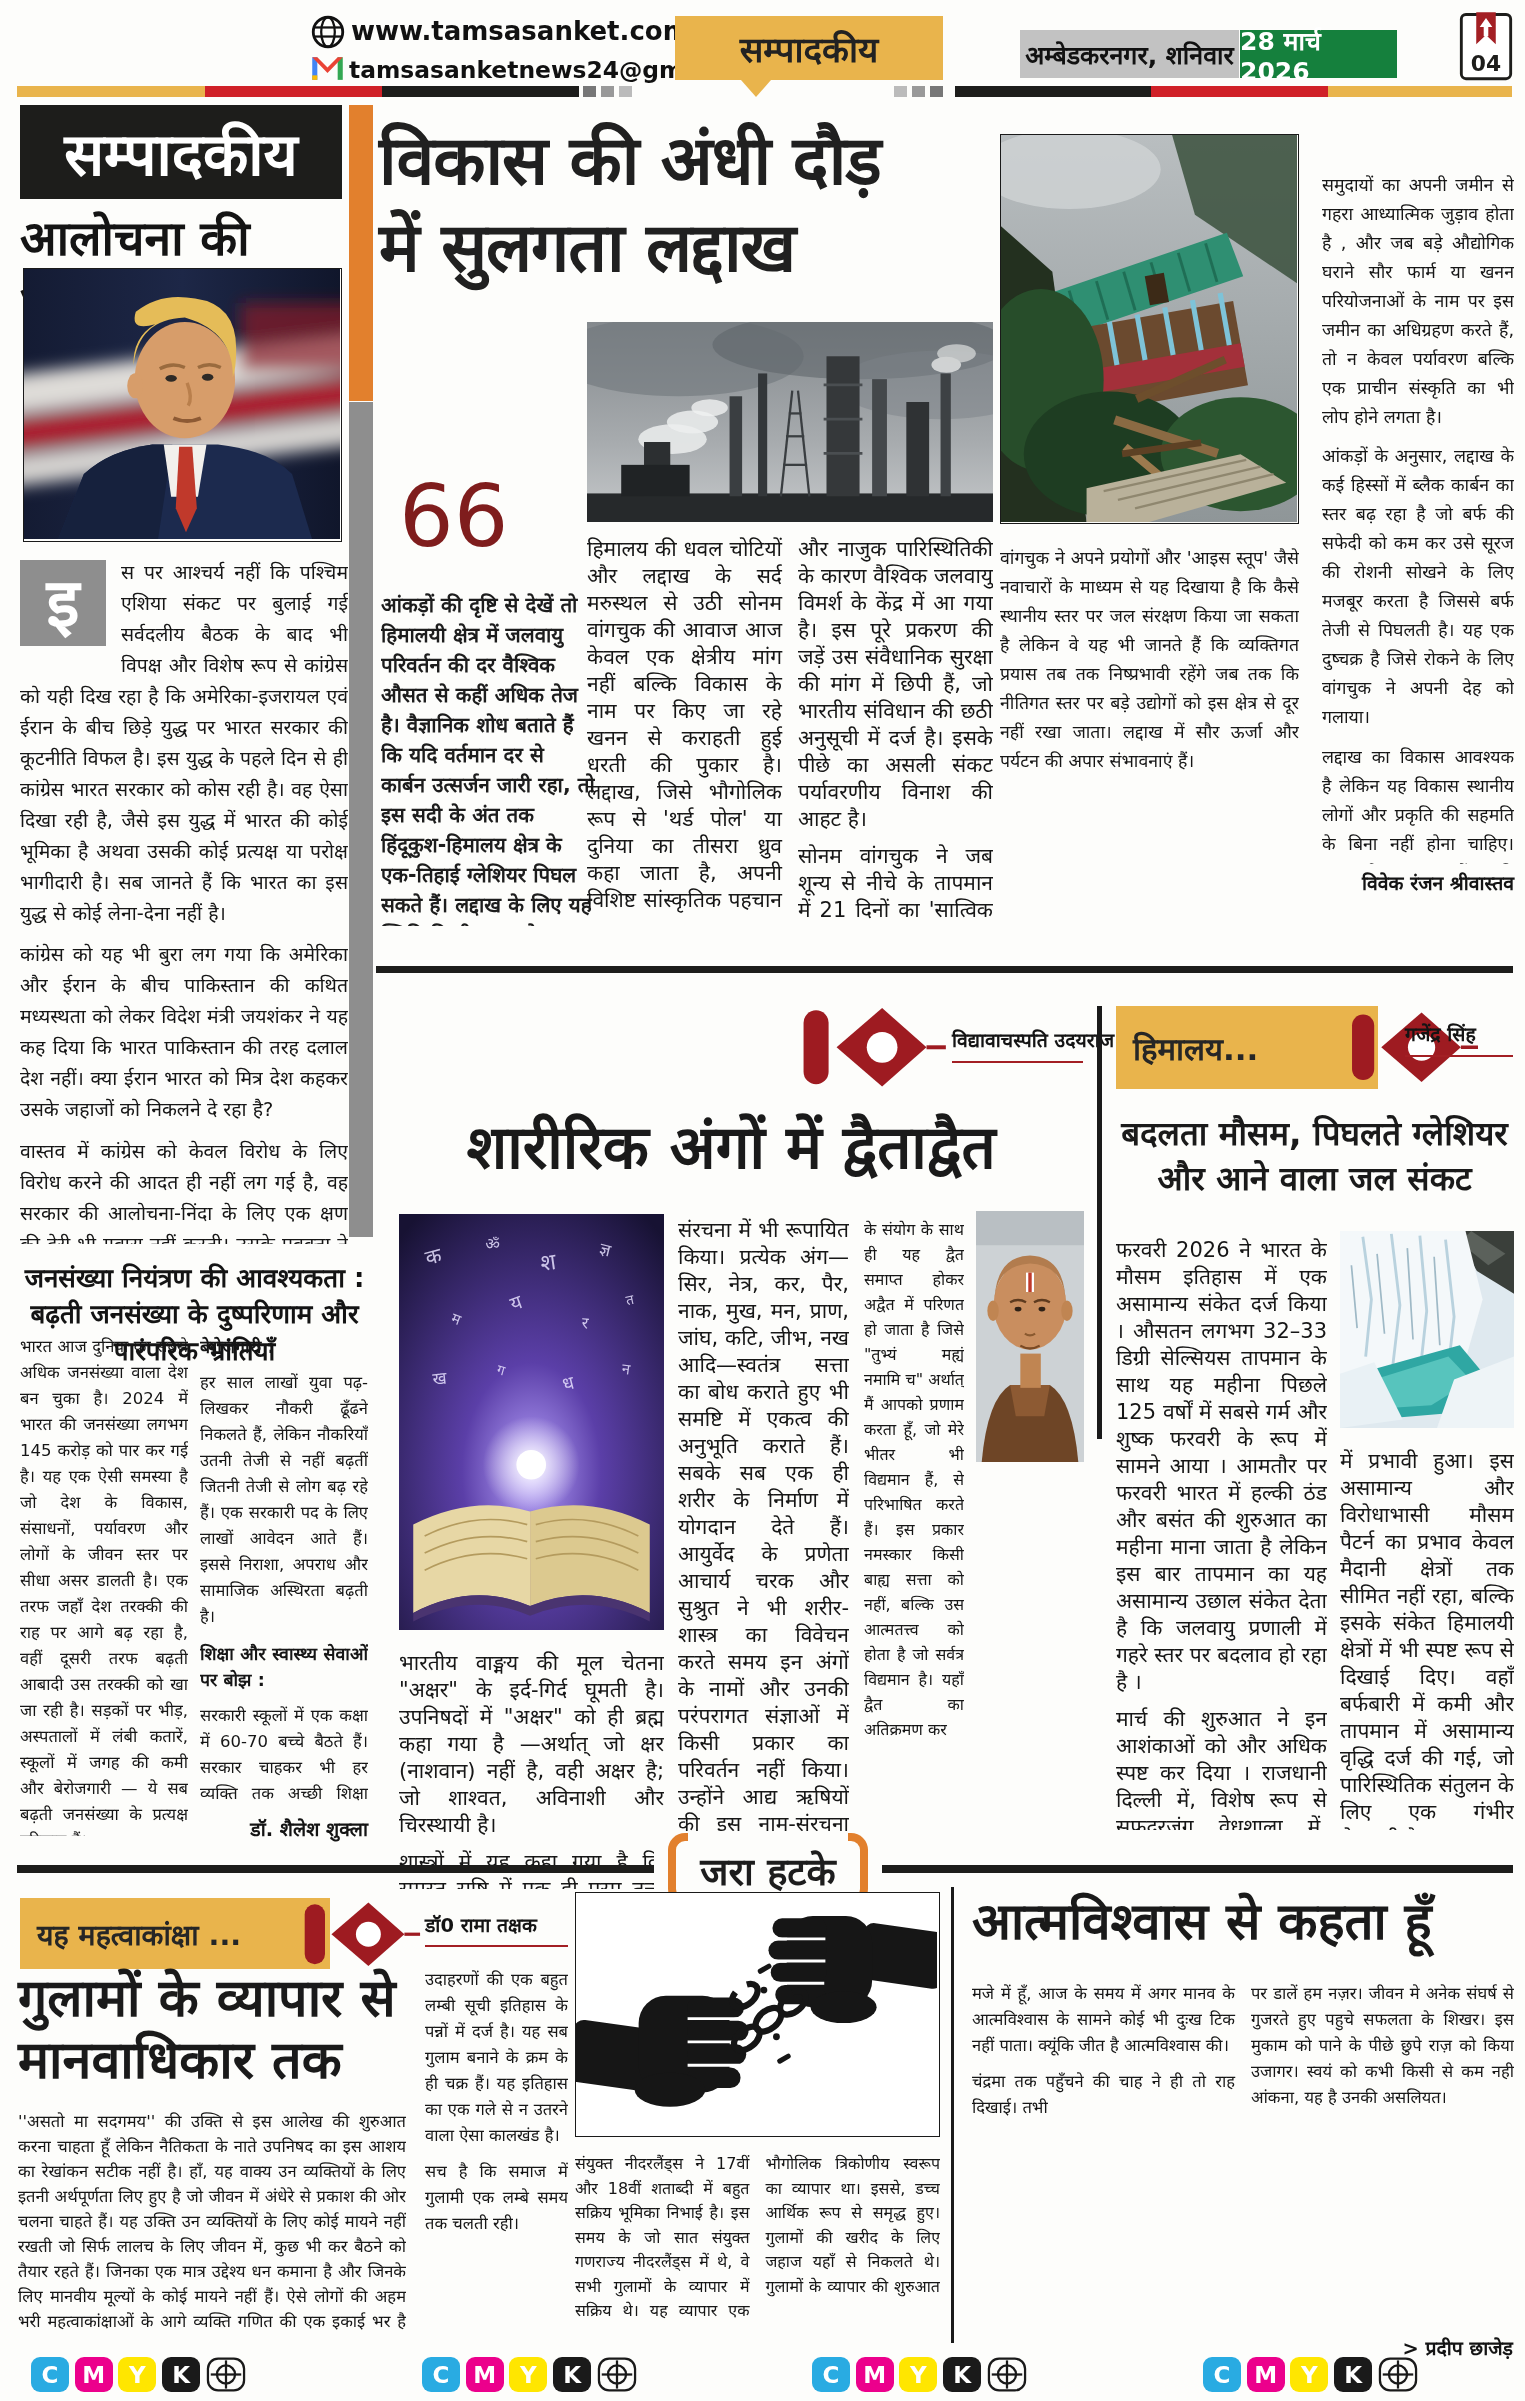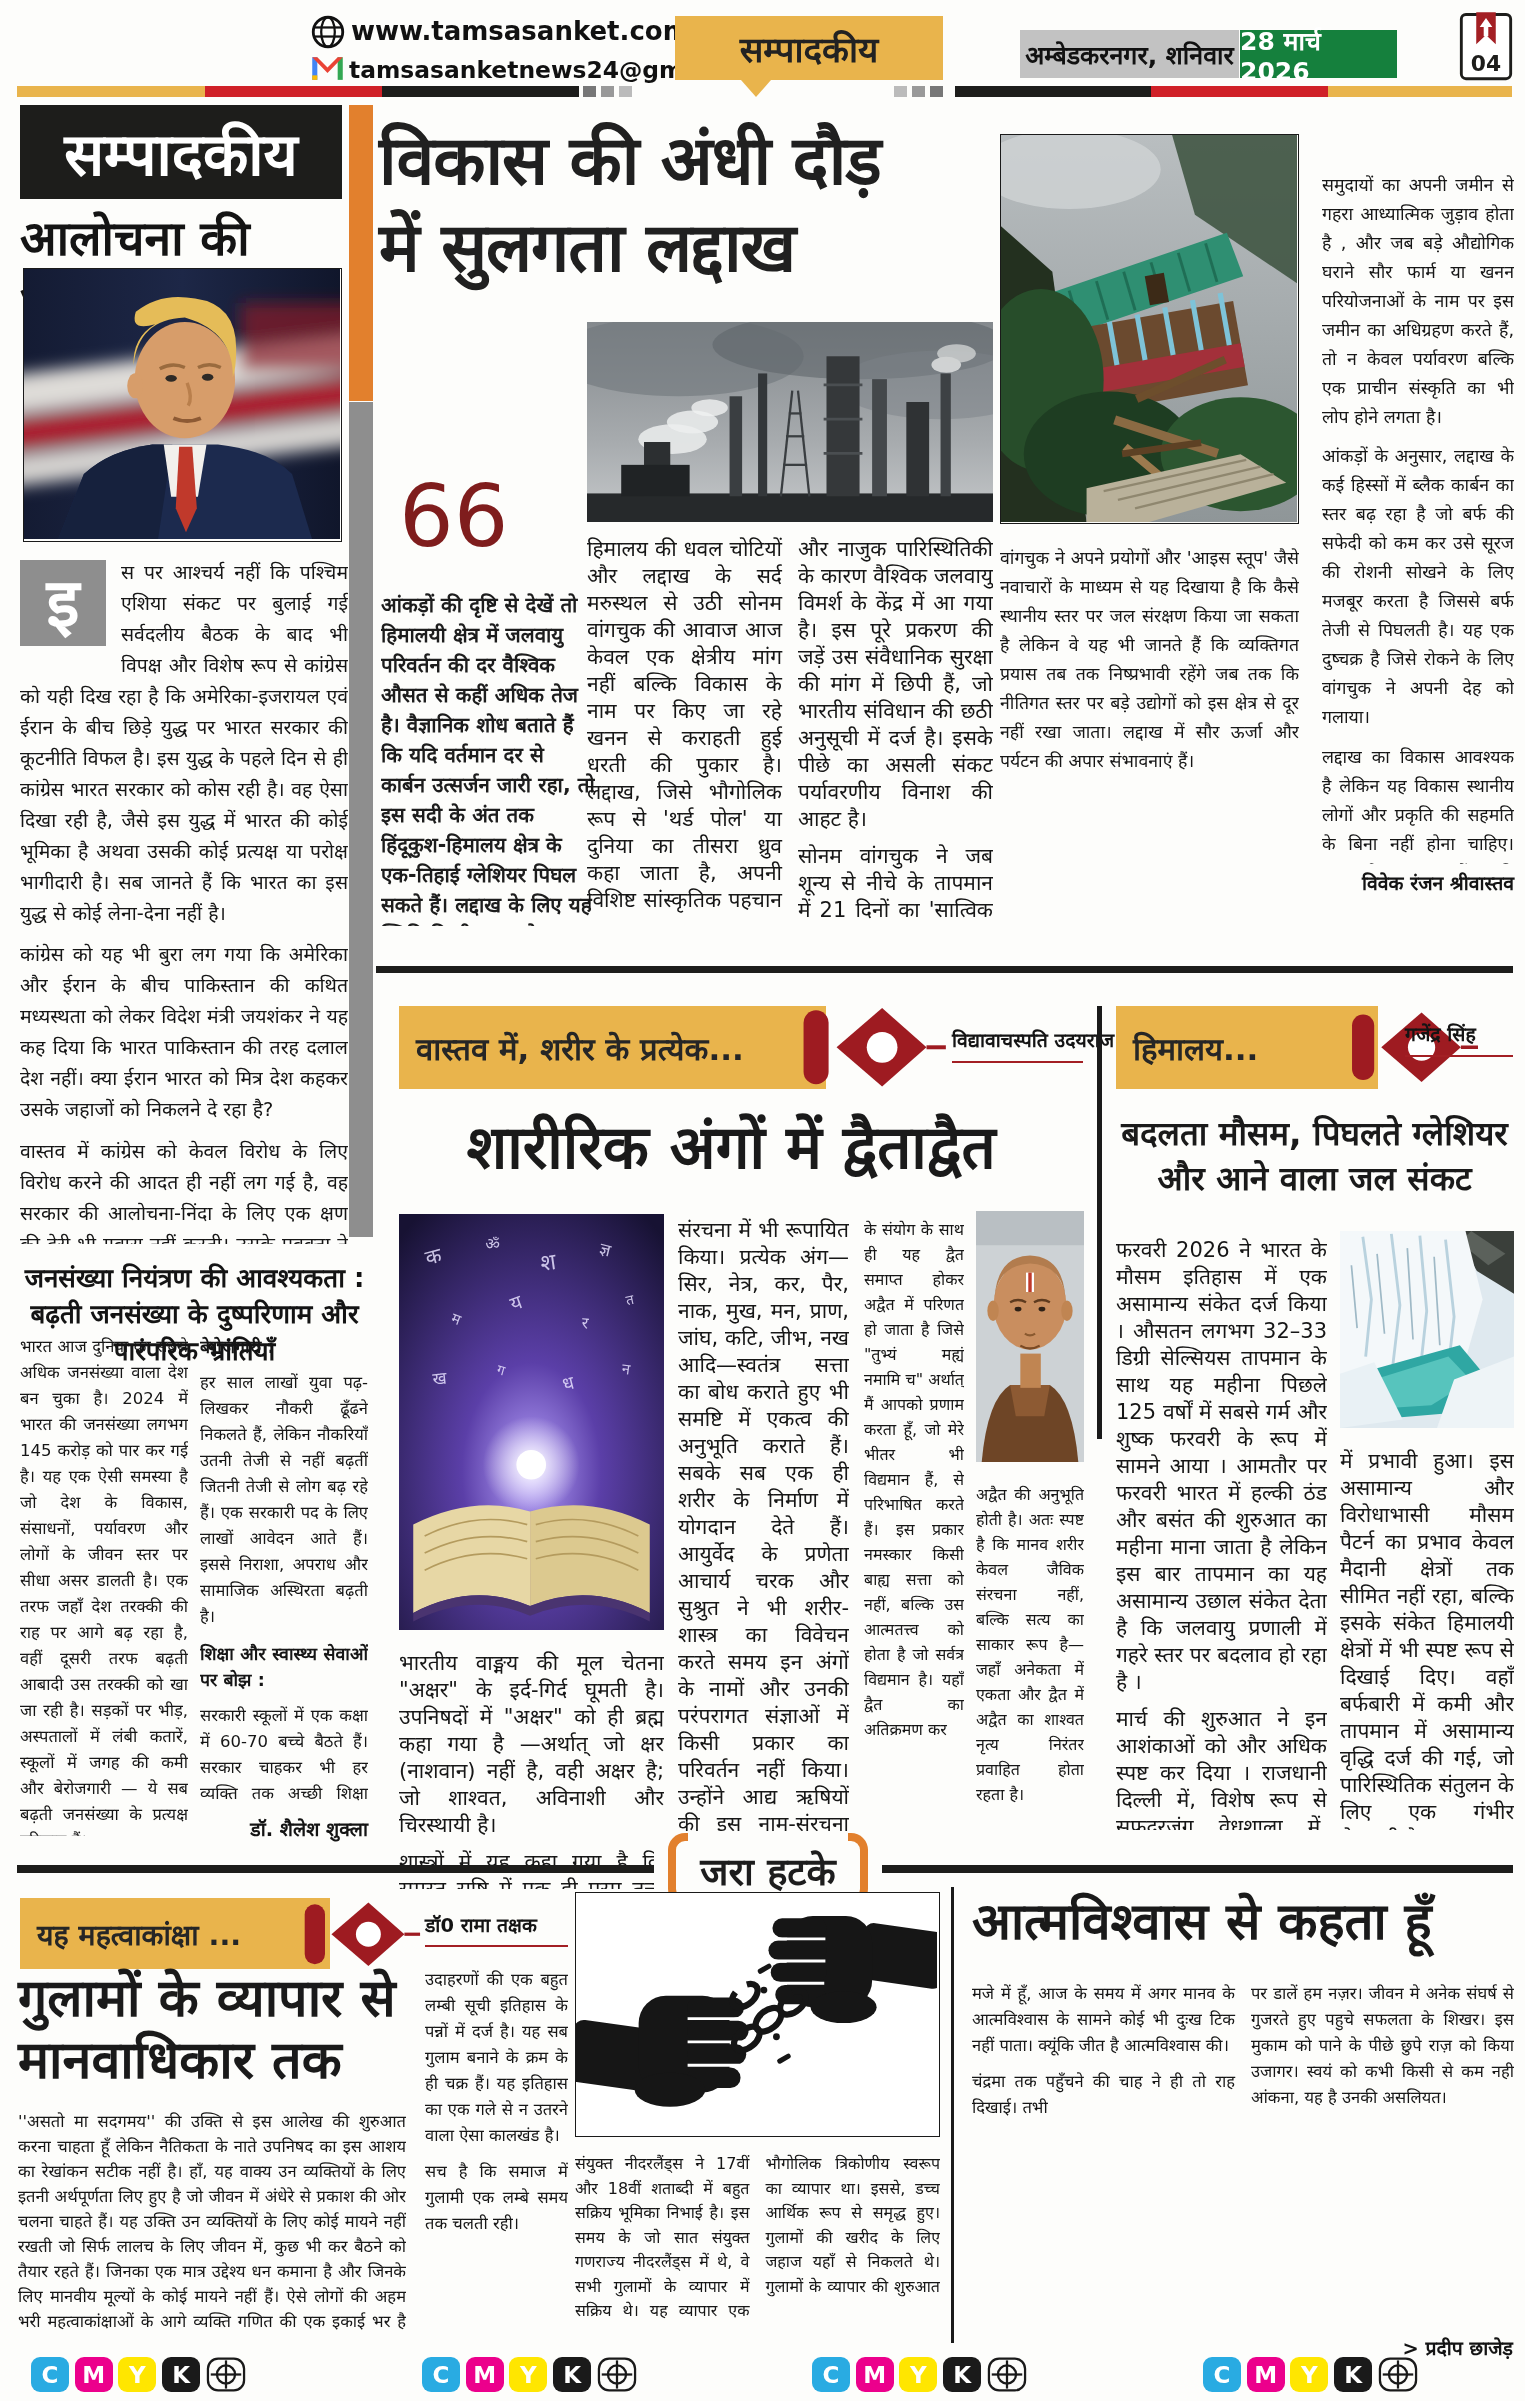--- a/index.html
+++ b/index.html
@@ -288,21 +288,20 @@
     <p>सोनम वांगचुक ने जब शून्य से नीचे के तापमान में 21 दिनों का 'सात्विक अनशन' शुरू किया तो उनका उद्देश्य केवल राजनीतिक अधिकार प्राप्त करना नहीं था बल्कि उन ग्लेशियरों को बचाना था जो उत्तर भारत की जीवनधारा कहे जाने वाले जलतंत्र के मुख्य स्रोत हैं।</p>
 
   </div>
 
   <div class="abs std2 just clip" style="left:1000px;top:544px;width:299px;height:382px;">
     <p>वांगचुक ने अपने प्रयोगों और 'आइस स्तूप' जैसे नवाचारों के माध्यम से यह दिखाया है कि कैसे स्थानीय स्तर पर जल संरक्षण किया जा सकता है लेकिन वे यह भी जानते हैं कि व्यक्तिगत प्रयास तब तक निष्प्रभावी रहेंगे जब तक कि नीतिगत स्तर पर बड़े उद्योगों को इस क्षेत्र से दूर नहीं रखा जाता। लद्दाख में सौर ऊर्जा और पर्यटन की अपार संभावनाएं हैं।</p>
   </div>
 
   <div class="abs rule-h" style="left:376px;top:966px;width:1137px;height:6.8px;"></div>
 
-  <div class="abs kicker" style="left:399px;top:1006px;width:393px;height:83px;">वास्तव में, शरीर के प्रत्येक...</div>
   <div class="abs" style="left:799px;top:1000px;width:148px;height:94px;">
     <svg width="148" height="94" viewBox="0 0 260 165">
       <rect x="8" y="18" width="44" height="130" rx="22" fill="#9E1B21"></rect>
       <path d="M66,83 L146,14 L224,83 L146,152 Z" fill="#9E1B21"></path>
       <circle cx="146" cy="83" r="27" fill="#fff"></circle>
       <line x1="224" y1="83" x2="258" y2="83" stroke="#9E1B21" stroke-width="7"></line>
     </svg>
   </div>
   <div class="abs byline" style="left:952px;top:1026px;">विद्यावाचस्पति उदयराज मिश्र</div>
   <div class="abs redline" style="left:952px;top:1061px;width:131px;"></div>
@@ -378,23 +377,20 @@
   <div class="abs std just clip" style="left:399px;top:1650px;width:265px;height:239px;">
     <p>भारतीय वाङ्मय की मूल चेतना "अक्षर" के इर्द-गिर्द घूमती है। उपनिषदों में "अक्षर" को ही ब्रह्म कहा गया है —अर्थात् जो क्षर (नाशवान) नहीं है, वही अक्षर है; जो शाश्वत, अविनाशी और चिरस्थायी है।</p>
     <p>शास्त्रों में यह कहा गया है कि समस्त सृष्टि में एक ही परम तत्त्व व्याप्त है—"एकोऽहम् द्वितीयो नास्ति"। इसी सत्य को प्राचीन ऋषियों ने मानव शरीर के अंगों के नामकरण और उनकी संरचना में भी रूपायित किया।</p>
   </div>
   <div class="abs std just clip" style="left:678px;top:1217px;width:171px;height:673px;">
     <p>संरचना में भी रूपायित किया। प्रत्येक अंग—सिर, नेत्र, कर, पैर, नाक, मुख, मन, प्राण, जांघ, कटि, जीभ, नख आदि—स्वतंत्र सत्ता का बोध कराते हुए भी समष्टि में एकत्व की अनुभूति कराते हैं। सबके सब एक ही शरीर के निर्माण में योगदान देते हैं। आयुर्वेद के प्रणेता आचार्य चरक और सुश्रुत ने भी शरीर-शास्त्र का विवेचन करते समय इन अंगों के नामों और उनकी परंपरागत संज्ञाओं में किसी प्रकार का परिवर्तन नहीं किया। उन्होंने आद्य ऋषियों की इस नाम-संरचना को यथावत् स्वीकार किया, जिससे यह सिद्ध होता है कि यह नामकरण केवल व्यवहारगत नहीं, बल्कि गहन तात्त्विक आधार पर प्रतिष्ठित है।</p>
   </div>
   <div class="abs std just clip" style="left:864px;top:1217px;width:100px;height:673px;font-size:16px;line-height:25px;">
     <p>के संयोग के साथ ही यह द्वैत समाप्त होकर अद्वैत में परिणत हो जाता है जिसे "तुभ्यं मह्यं नमामि च" अर्थात् मैं आपको प्रणाम करता हूँ, जो मेरे भीतर भी विद्यमान हैं, से परिभाषित करते हैं। इस प्रकार नमस्कार किसी बाह्य सत्ता को नहीं, बल्कि उस आत्मतत्त्व को होता है जो सर्वत्र विद्यमान है। यहाँ द्वैत का अतिक्रमण कर</p>
   </div>
-  <div class="abs std just clip" style="left:976px;top:1482px;width:108px;height:408px;font-size:16px;line-height:25px;">
-    <p>अद्वैत की अनुभूति होती है। अतः स्पष्ट है कि मानव शरीर केवल जैविक संरचना नहीं, बल्कि सत्य का साकार रूप है—जहाँ अनेकता में एकता और द्वैत में अद्वैत का शाश्वत नृत्य निरंतर प्रवाहित होता रहता है।</p>
-  </div>
 
   <div class="abs rule-v" style="left:1097px;top:1006px;width:4.6px;height:433px;"></div>
   <div class="abs kicker" style="left:1116px;top:1006px;width:228px;height:83px;">हिमालय...</div>
   <div class="abs" style="left:1348px;top:1000px;width:131px;height:94px;">
     <svg width="131" height="94" viewBox="0 0 260 165">
       <rect x="8" y="18" width="44" height="130" rx="22" fill="#9E1B21"></rect>
       <path d="M66,83 L146,14 L224,83 L146,152 Z" fill="#9E1B21"></path>
       <circle cx="146" cy="83" r="27" fill="#fff"></circle>
       <line x1="224" y1="83" x2="258" y2="83" stroke="#9E1B21" stroke-width="7"></line>
     </svg>

